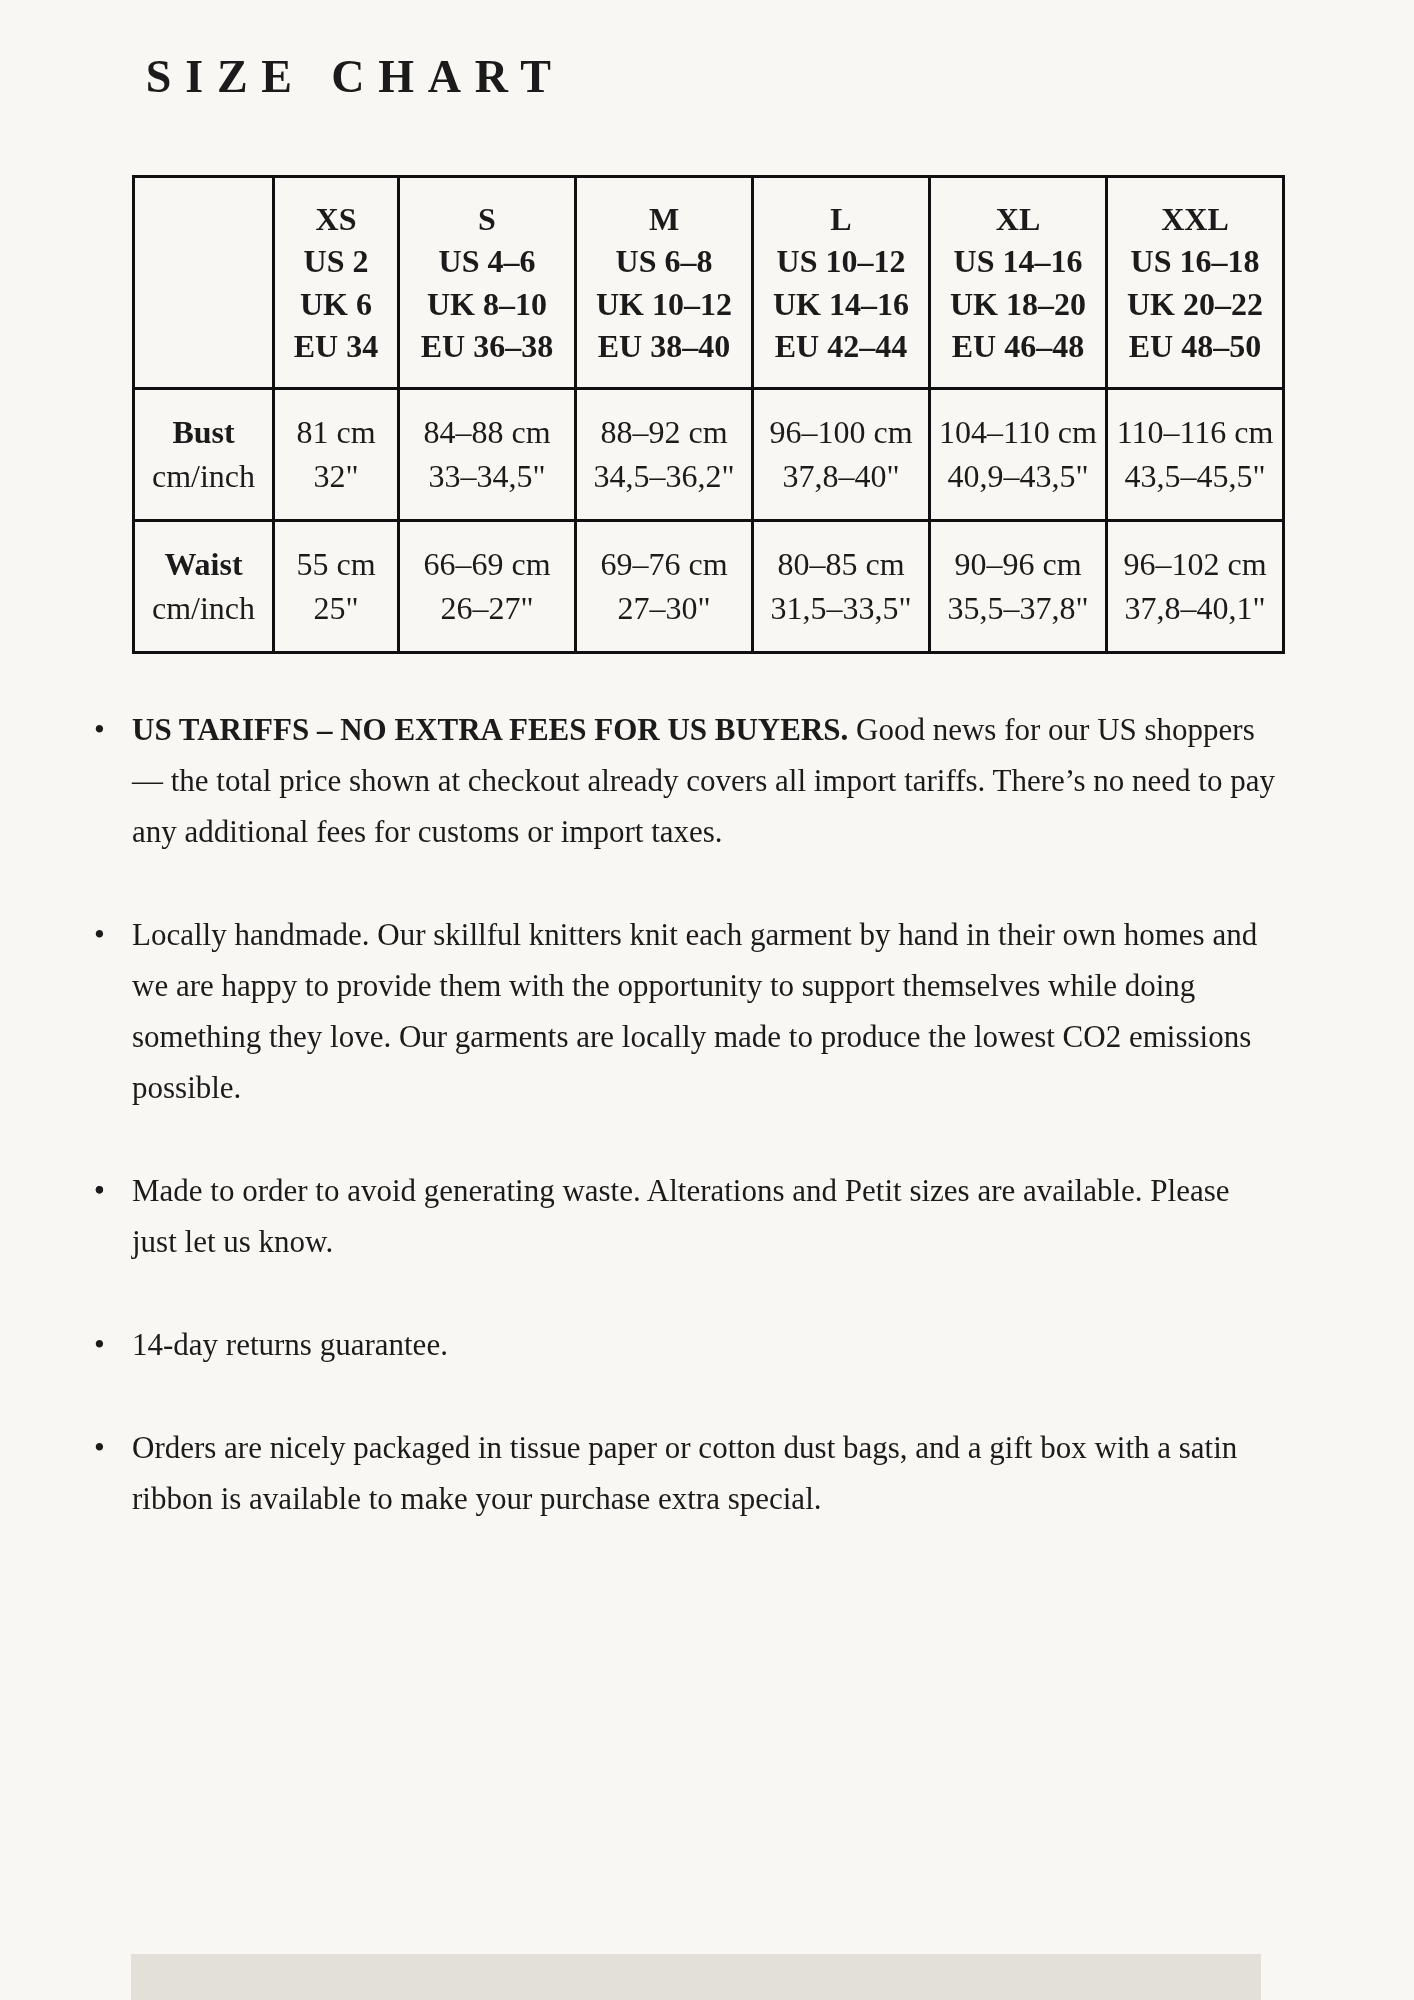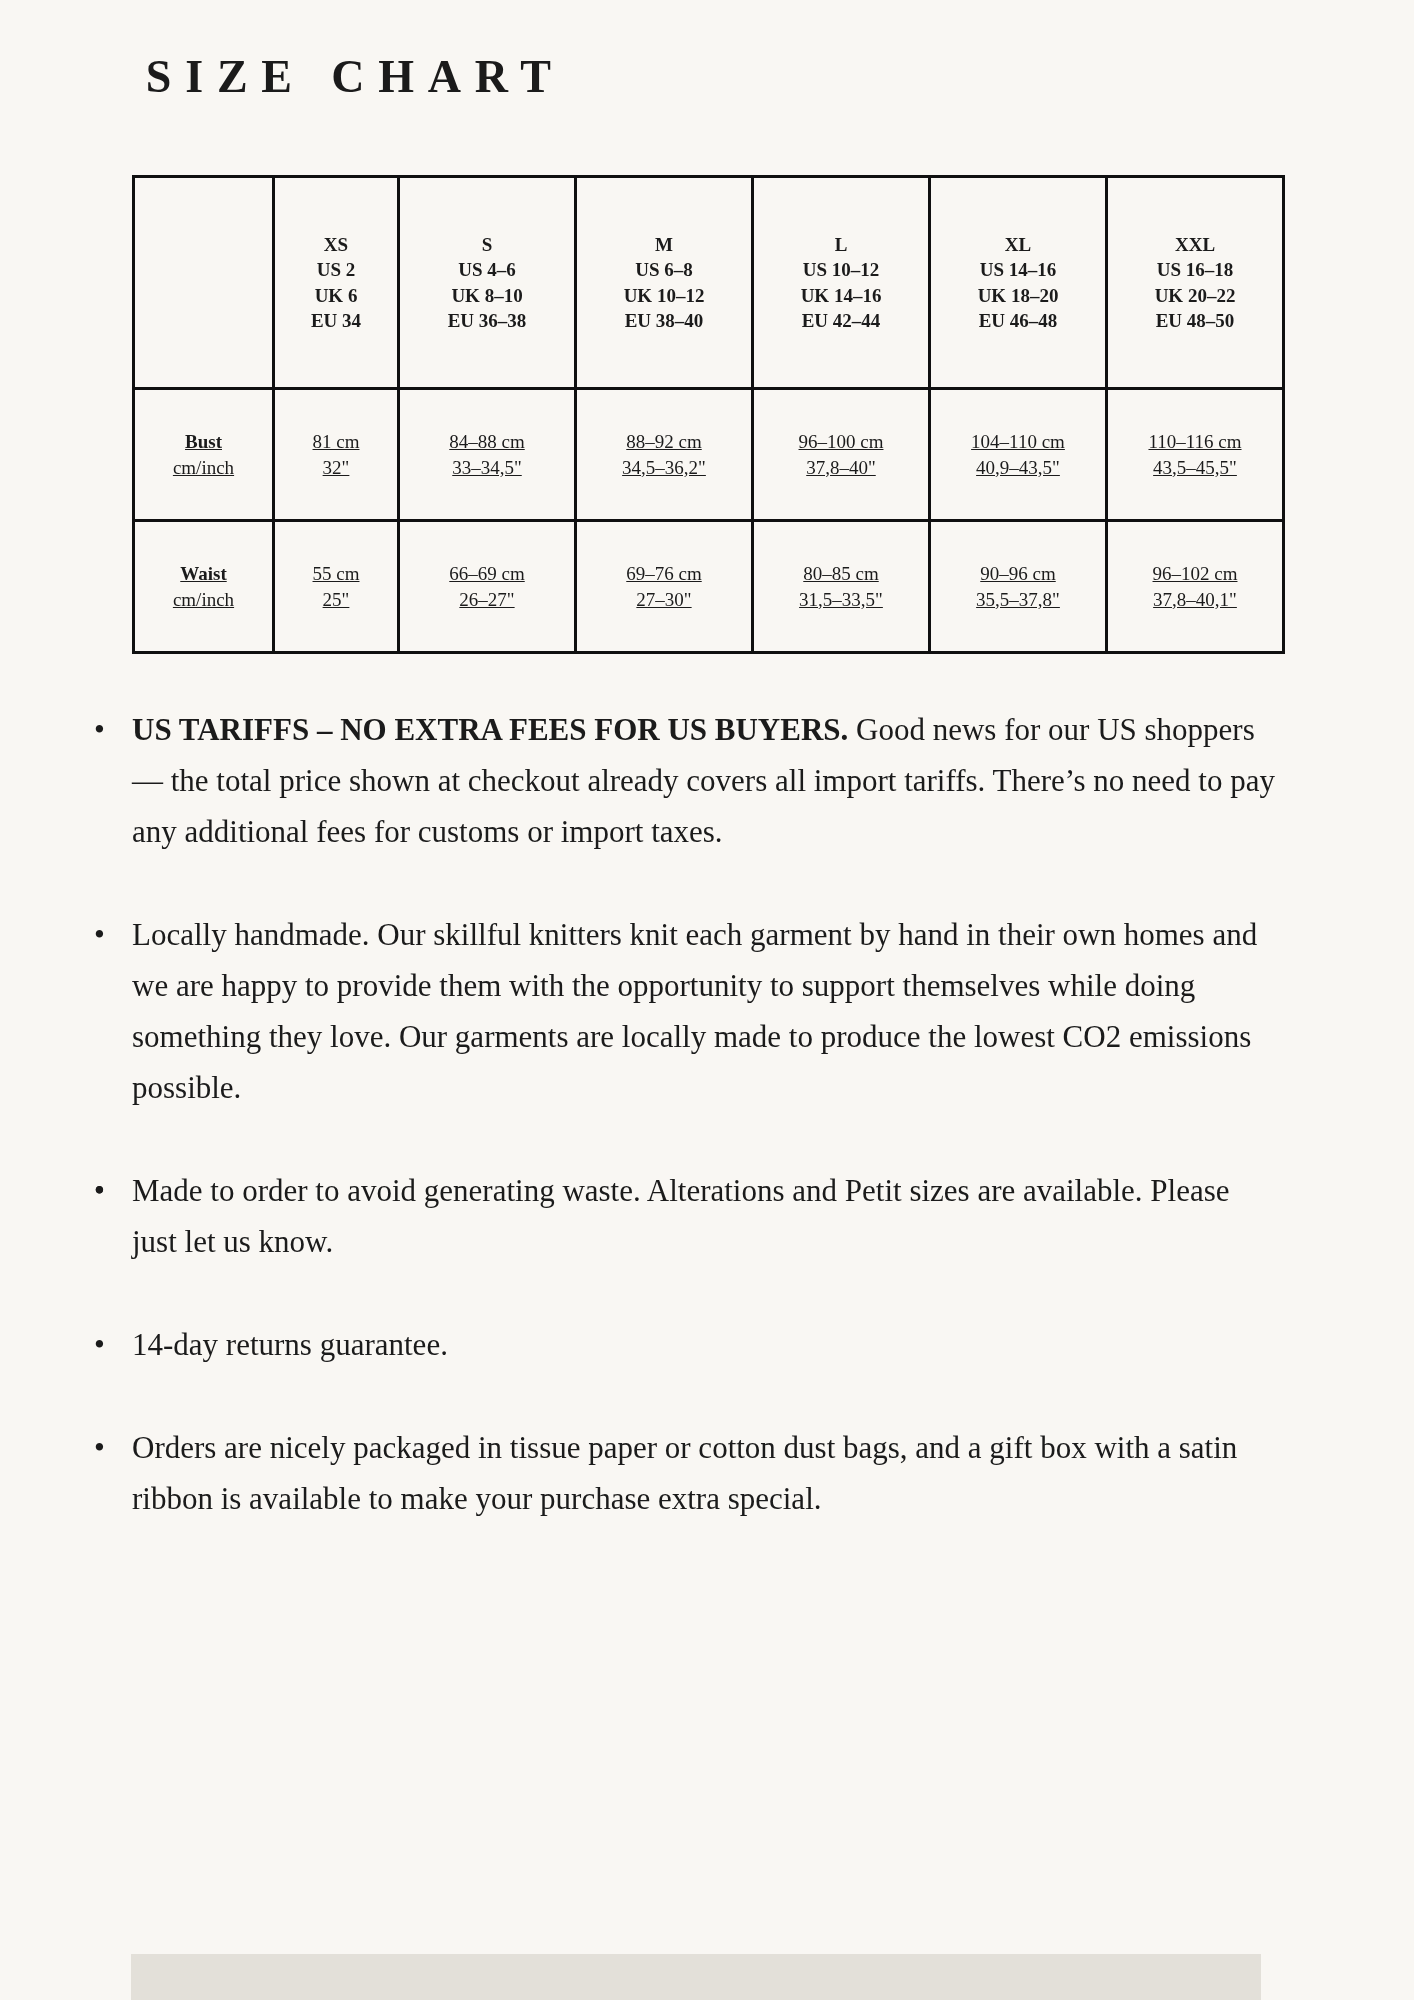--- a/index.html
+++ b/index.html
@@ -40,25 +40,25 @@
     border-collapse: collapse;
     table-layout: fixed;
     width: 1150px;
     margin-top: 72px;
   }
   table.size-chart th, table.size-chart td {
     border: 3px solid #101010;
     text-align: center;
     vertical-align: middle;
     padding: 0;
-    font-size: 19px;
+    font-size: 32px;
   }
   thead th { height: 212px; font-weight: 700; line-height: 1.32; }
   thead th span { display: block; }
-  tbody tr { height: 132px; text-decoration: underline; }
+  tbody tr { height: 132px; }
   tbody th { font-weight: 400; line-height: 1.35; }
   tbody td { font-weight: 400; line-height: 1.35; }
   tbody span { display: block; }
   .row-label { font-weight: 700; }
   ul.bullets {
     list-style: none;
     margin: 50px 0 0 0;
     padding: 0;
     font-size: 31px;
     line-height: 51px;

